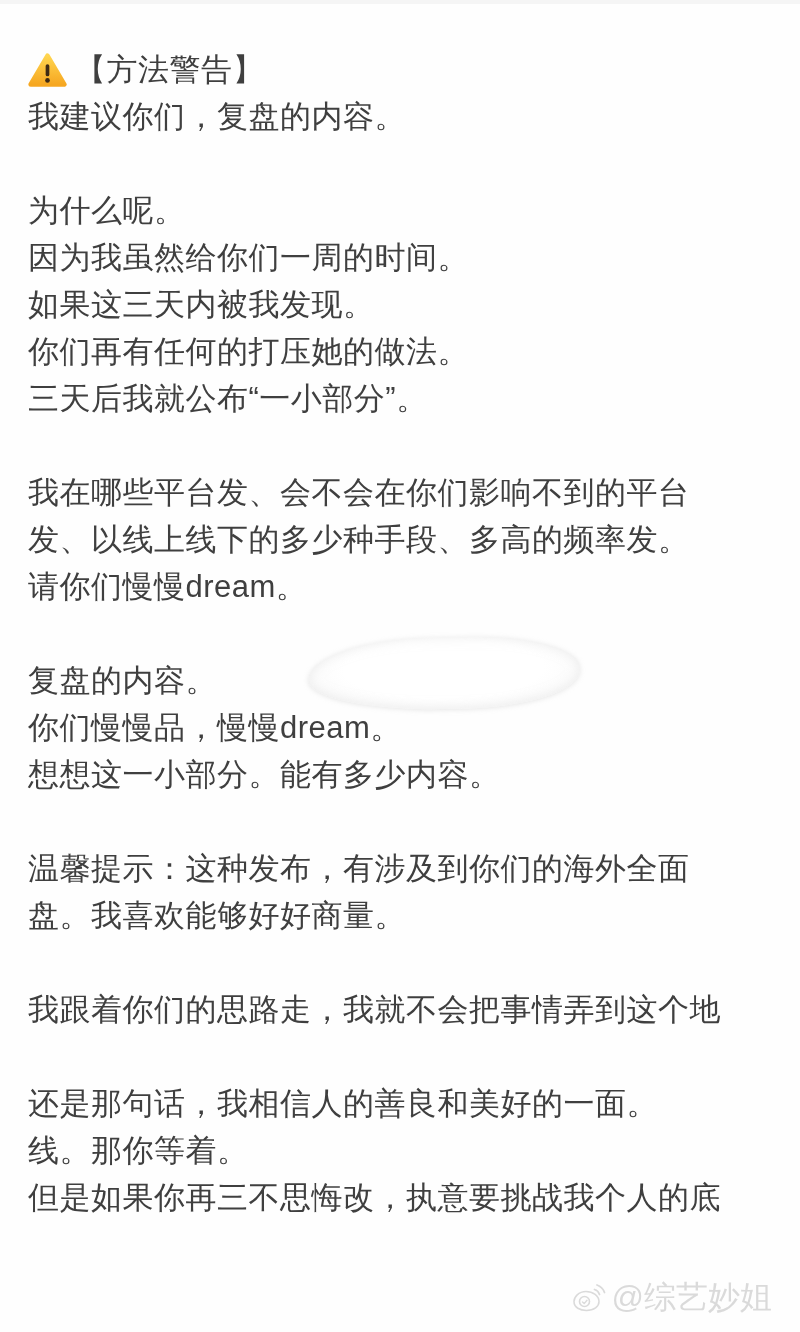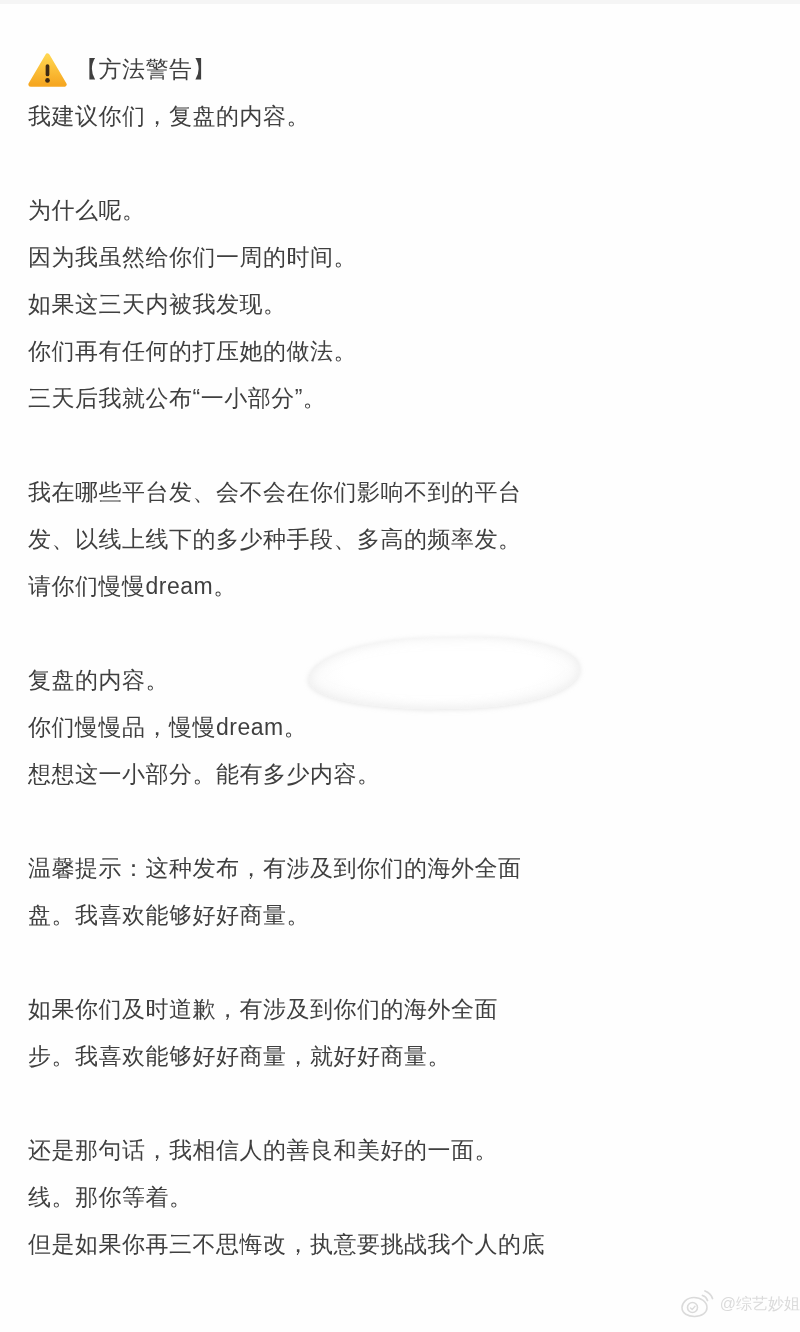--- a/index.html
+++ b/index.html
@@ -27,21 +27,21 @@
     height:4px;
     background:var(--artifact_gray);
     opacity:.8;
   }
   .content{
     position:absolute;
     top:46px;
     left:28px;
     right:6px;
     color:var(--text);
-    font-size:23px;
+    font-size:31px;
     line-height:47px;
     letter-spacing:.5px;
   }
   .paragraph{margin-bottom:47px;}
   .paragraph:last-child{margin-bottom:16px;}
   .line{
     height:47px;
     white-space:nowrap;
     display:flex;
     align-items:center;
@@ -63,27 +63,27 @@
     height:72px;
     background:radial-gradient(ellipse at 50% 45%,
       #ffffff 52%, #fbfbfb 72%, #eeeeee 90%, rgba(236,236,236,0) 100%);
     border-radius:46% 40% 44% 50% / 58% 46% 52% 44%;
     box-shadow:0 1px 5px rgba(190,190,190,.35), inset 0 0 12px rgba(222,222,222,.5);
     transform:rotate(-1deg);
     z-index:3;
   }
   .watermark{
     position:absolute;
-    right:0;
+    right:28px;
     bottom:12px;
     display:flex;
     align-items:center;
     gap:5px;
     color:var(--watermark_gray);
-    font-size:16px;
+    font-size:32px;
     opacity:.95;
     z-index:4;
   }
   .watermark svg{
     width:36px;
     height:32px;
     stroke:currentColor;
     fill:none;
   }
 </style>
@@ -156,24 +156,21 @@
       <div class="paragraph">
         <div class="line">
           <span>温馨提示：这种发布，有涉及到你们的海外全面</span>
         </div>
         <div class="line">
           <span>盘。我喜欢能够好好商量。</span>
         </div>
       </div>
       <div class="paragraph">
         <div class="line">
-          <span>如果你们及时道歉，有涉及到你们的海外全面</span>
-        </div>
-        <div class="line">
-          <span>步。我喜欢能够好好商量，就好好商量。</span>
+          <span>我跟着你们的思路走，我就不会把事情弄到这个地</span>
         </div>
       </div>
       <div class="paragraph">
         <div class="line">
           <span>还是那句话，我相信人的善良和美好的一面。</span>
         </div>
         <div class="line">
           <span>线。那你等着。</span>
         </div>
         <div class="line">

